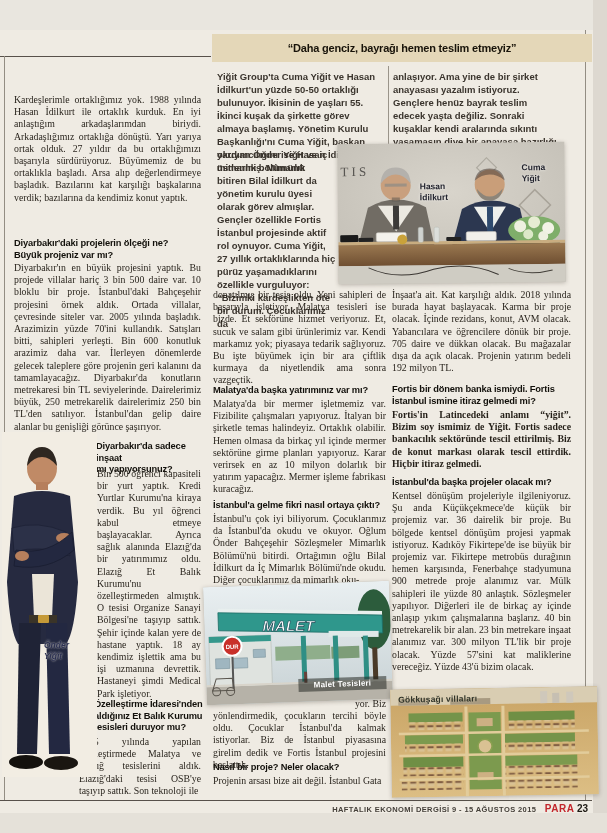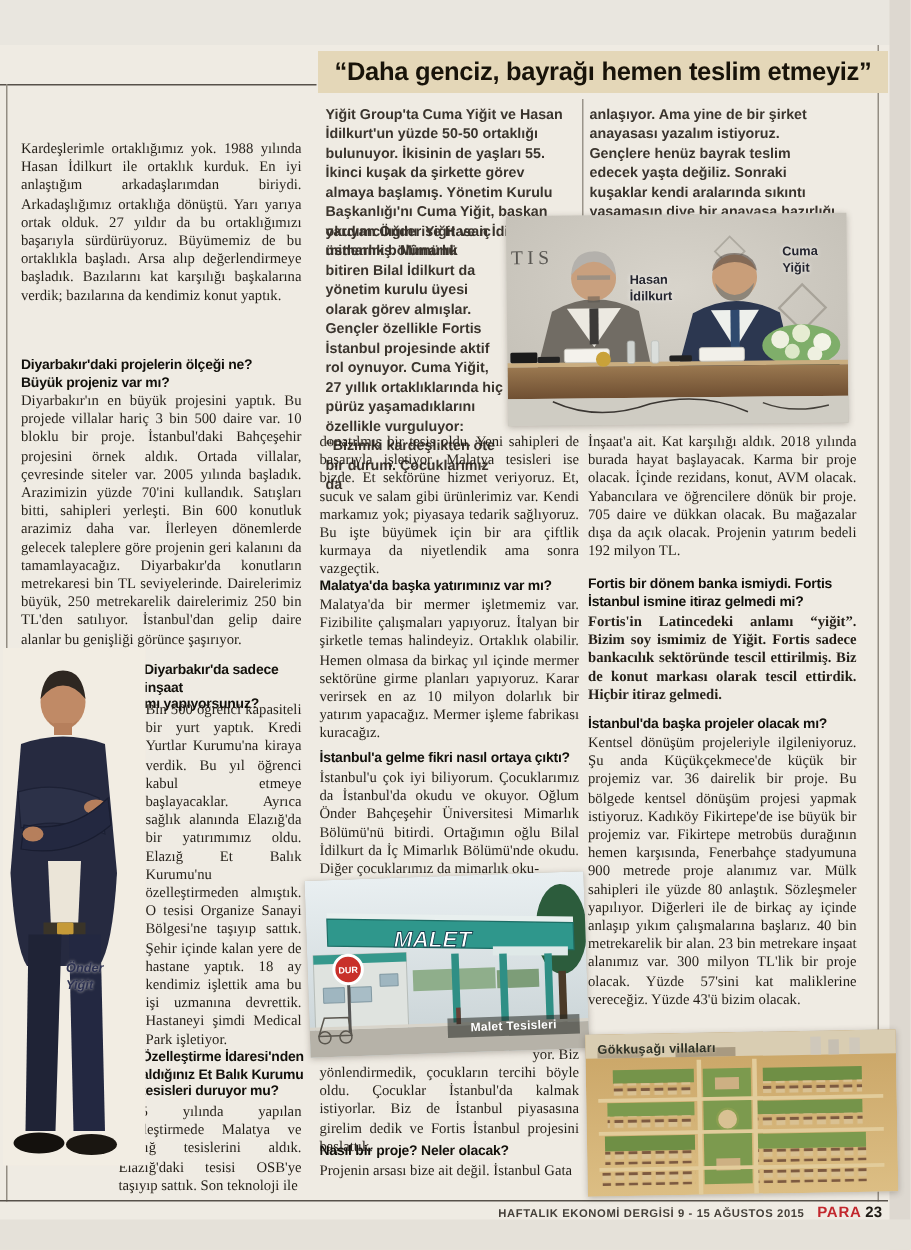--- a/index.html
+++ b/index.html
@@ -7,21 +7,21 @@
   .page{position:relative;width:607px;height:833px;margin:0 auto;background:#efebe3;overflow:hidden;}
   .edge{position:absolute;}
   .edge.top{left:0;top:0;width:607px;height:30px;background:#e9e6df;}
   .edge.right{left:593px;top:0;width:14px;height:833px;background:#ddd8d0;}
   .edge.bottom{left:0;top:813px;width:607px;height:20px;background:#e5e1d9;}
   .rule{position:absolute;background:#57514a;}
   .rule.faint{background:#938d83;}
 
   .headline-box{position:absolute;left:212px;top:34px;width:380px;height:28px;background:#e4d7b8;
     display:flex;align-items:center;justify-content:center;}
-  .headline-box .hl{font-weight:bold;font-size:17px;letter-spacing:-0.2px;color:#181309;white-space:nowrap;}
+  .headline-box .hl{font-weight:bold;font-size:11px;letter-spacing:-0.2px;color:#181309;white-space:nowrap;}
 
   .intro{position:absolute;font-weight:bold;font-size:9.5px;line-height:13px;color:#3a342d;text-align:left;}
   .serif{position:absolute;font-family:"Liberation Serif",serif;font-size:9.8px;line-height:12.2px;
     color:#241f18;text-align:justify;}
   .qhead{position:absolute;font-weight:bold;font-size:9.3px;line-height:11.6px;color:#12100b;
     letter-spacing:-0.15px;white-space:pre-line;}
 
   .photo{position:absolute;box-shadow:0 1px 4px rgba(60,50,40,.3);overflow:hidden;background:#cfccc3;}
   .photo svg{display:block;}
   .photo-label{position:absolute;font-weight:bold;white-space:pre-line;}
@@ -163,21 +163,21 @@
       </g>
     </svg>
     <div class="photo-label lbl-standing" style="left:42px;top:208px;">Önder
 Yiğit</div>
   </div>
 
   <div class="serif" style="left:213px;top:289px;width:173px;">donatılmış bir tesis oldu. Yeni sahipleri de başarıyla işletiyor. Malatya tesisleri ise bizde. Et sektörüne hizmet veriyoruz. Et, sucuk ve salam gibi ürünlerimiz var. Kendi markamız yok; piyasaya tedarik sağlıyoruz. Bu işte büyümek için bir ara çiftlik kurmaya da niyetlendik ama sonra vazgeçtik.</div>
   <div class="qhead" style="left:213px;top:385px;width:173px;">Malatya'da başka yatırımınız var mı?</div>
   <div class="serif" style="left:213px;top:398px;width:173px;">Malatya'da bir mermer işletmemiz var. Fizibilite çalışmaları yapıyoruz. İtalyan bir şirketle temas halindeyiz. Ortaklık olabilir. Hemen olmasa da birkaç yıl içinde mermer sektörüne girme planları yapıyoruz. Karar verirsek en az 10 milyon dolarlık bir yatırım yapacağız. Mermer işleme fabrikası kuracağız.</div>
   <div class="qhead" style="left:213px;top:500px;width:173px;">İstanbul'a gelme fikri nasıl ortaya çıktı?</div>
-  <div class="serif" style="left:213px;top:513px;width:173px;">İstanbul'u çok iyi biliyorum. Çocuklarımız da İstanbul'da okudu ve okuyor. Oğlum Önder Bahçeşehir Üniversitesi Mimarlık Bölümü'nü bitirdi. Ortağımın oğlu Bilal İdilkurt da İç Mimarlık Bölümü'nde okudu. Diğer çocuklarımız da mimarlık oku-</div>
+  <div class="serif" style="left:213px;top:513px;width:173px;">İstanbul'u çok iyi biliyorum. Çocuklarımız da İstanbul'da okudu ve okuyor. Oğlum Önder Bahçeşehir Sözleşmeler Mimarlık Bölümü'nü bitirdi. Ortağımın oğlu Bilal İdilkurt da İç Mimarlık Bölümü'nde okudu. Diğer çocuklarımız da mimarlık oku-</div>
 
   <div class="photo" style="left:205px;top:584px;width:186px;height:118px;transform:rotate(-2deg);">
     <svg width="186" height="118" viewBox="0 0 186 118">
       <defs>
         <linearGradient id="skyM" x1="0" y1="0" x2="0" y2="1">
           <stop offset="0" stop-color="#e9eff1"></stop>
             <stop offset="1" stop-color="#c8d2d5"></stop>
         </linearGradient>
       </defs>
       <rect x="0" y="0" width="186" height="118" fill="url(#skyM)"></rect>

